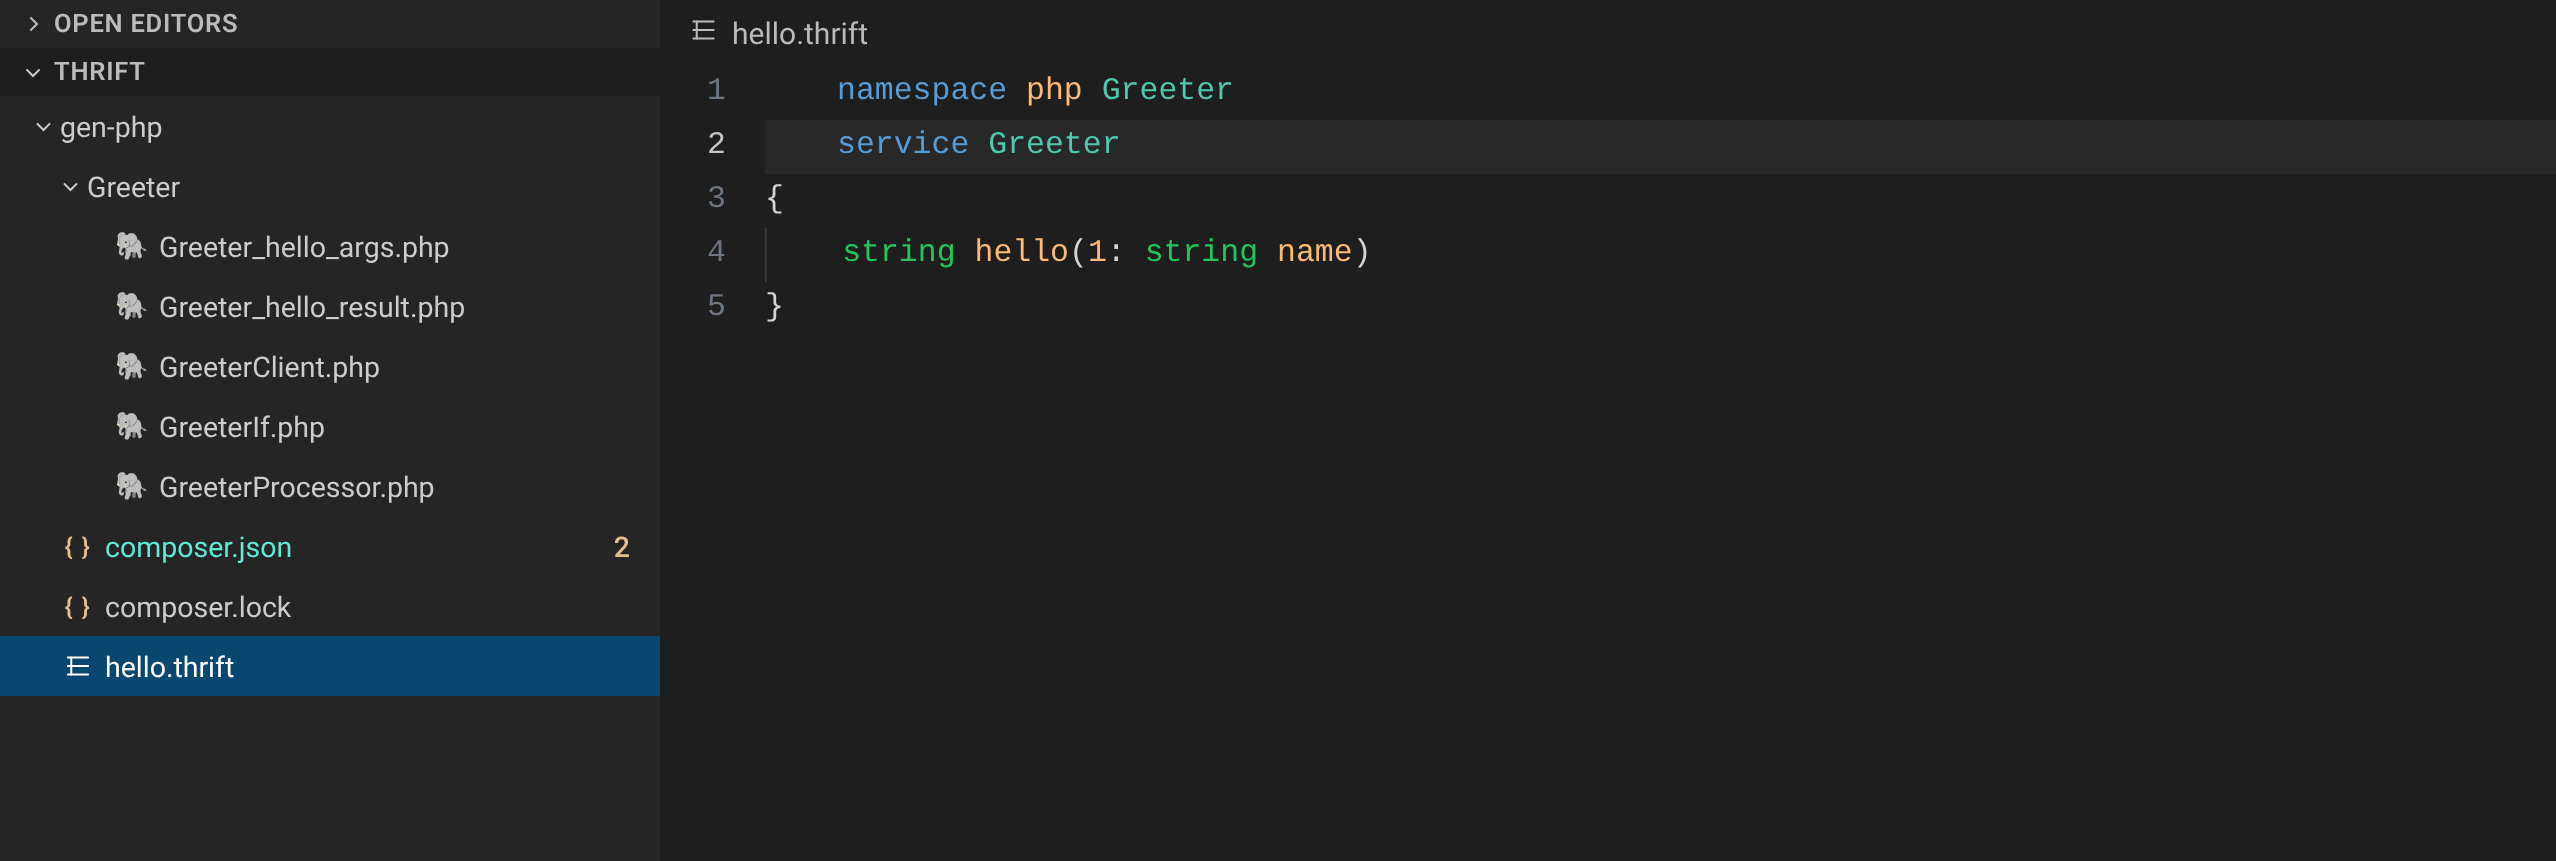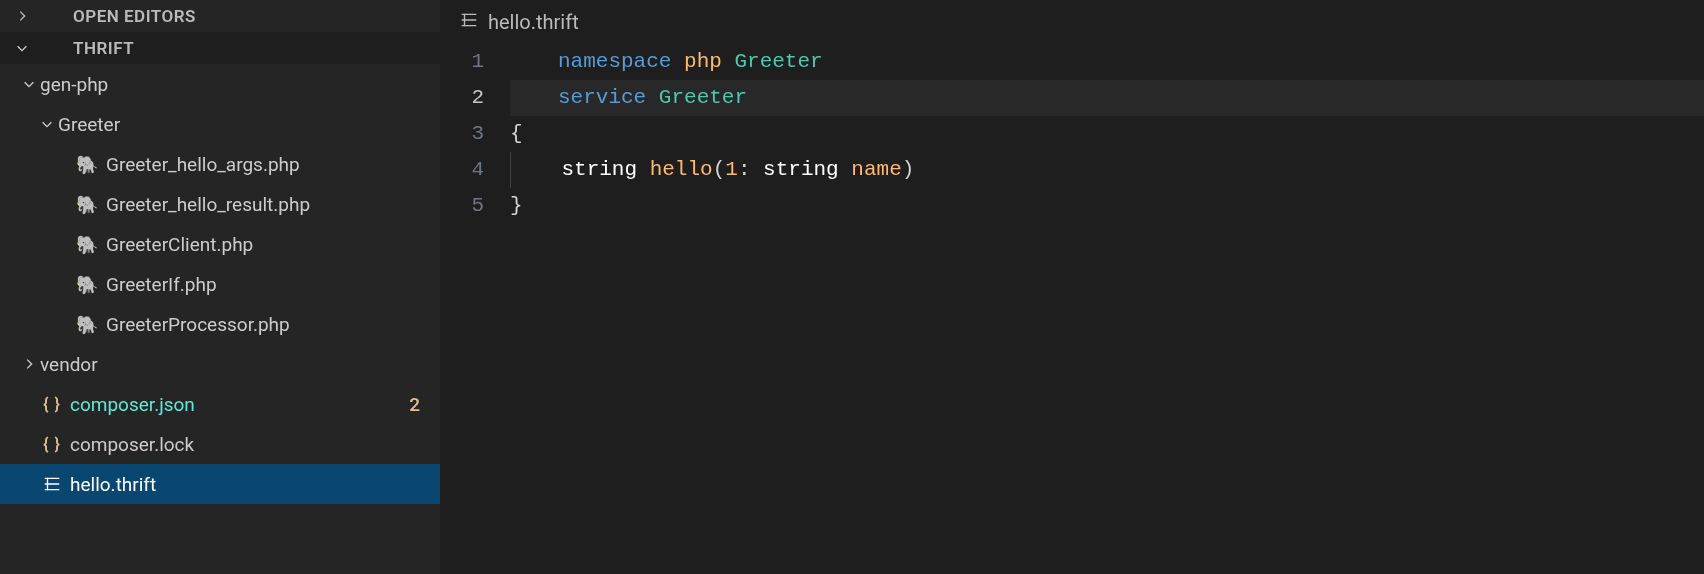--- a/index.html
+++ b/index.html
@@ -21,21 +21,20 @@
   }
   .section-header {
     display: flex;
     align-items: center;
     padding: 6px 12px;
     font-size: 17px;
     font-weight: 600;
     letter-spacing: 0.5px;
     color: #bbbbbb;
     cursor: pointer;
-    gap: 37px;
   }
   .section-header.dark {
     background: #1e1e1e;
   }
   .chevron {
     width: 20px;
     display: inline-flex;
     align-items: center;
     justify-content: center;
     margin-right: 4px;
@@ -118,21 +117,21 @@
   .code {
     flex: 1;
     color: #d4d4d4;
   }
   .code .line { height: 36px; white-space: pre; }
   .code .line.hl { background: #282828; }
   .tk-keyword { color: #569cd6; margin-left: 48px; }
   .tk-type { color: #4ec9b0; }
   .tk-name { color: #fdba74; }
   .tk-punc { color: #d4d4d4; }
-  .tk-builtin { color: #ffffff; }
+  .tk-builtin { color: #22c55e; }
   .tk-indent-guide {
     border-left: 1px solid #404040;
     display: inline-block;
     height: 36px;
     vertical-align: top;
   }
 </style>
 </head>
 <body>
 
@@ -204,29 +203,20 @@
         </span>
         <span class="label">GreeterIf.php</span>
       </div>
       <div class="tree-item">
         <span class="indent" style="width: 54px;"></span>
         <span class="twisty"></span>
         <span class="icon">
           <span class="php-icon">🐘</span>
         </span>
         <span class="label">GreeterProcessor.php</span>
-      </div>
-      <div class="tree-item">
-        <span class="indent" style="width: 18px;"></span>
-        <span class="twisty">
-          <svg viewBox="0 0 16 16" fill="none" stroke="#cccccc" stroke-width="1.6">
-            <path d="M6 3l5 5-5 5"></path>
-          </svg>
-        </span>
-        <span class="label">vendor</span>
       </div>
       <div class="tree-item modified">
         <span class="indent" style="width: 18px;"></span>
         <span class="twisty"></span>
         <span class="icon">
           <span class="json-icon">{ }</span>
         </span>
         <span class="label">composer.json</span>
         <span class="badge">2</span>
       </div>

